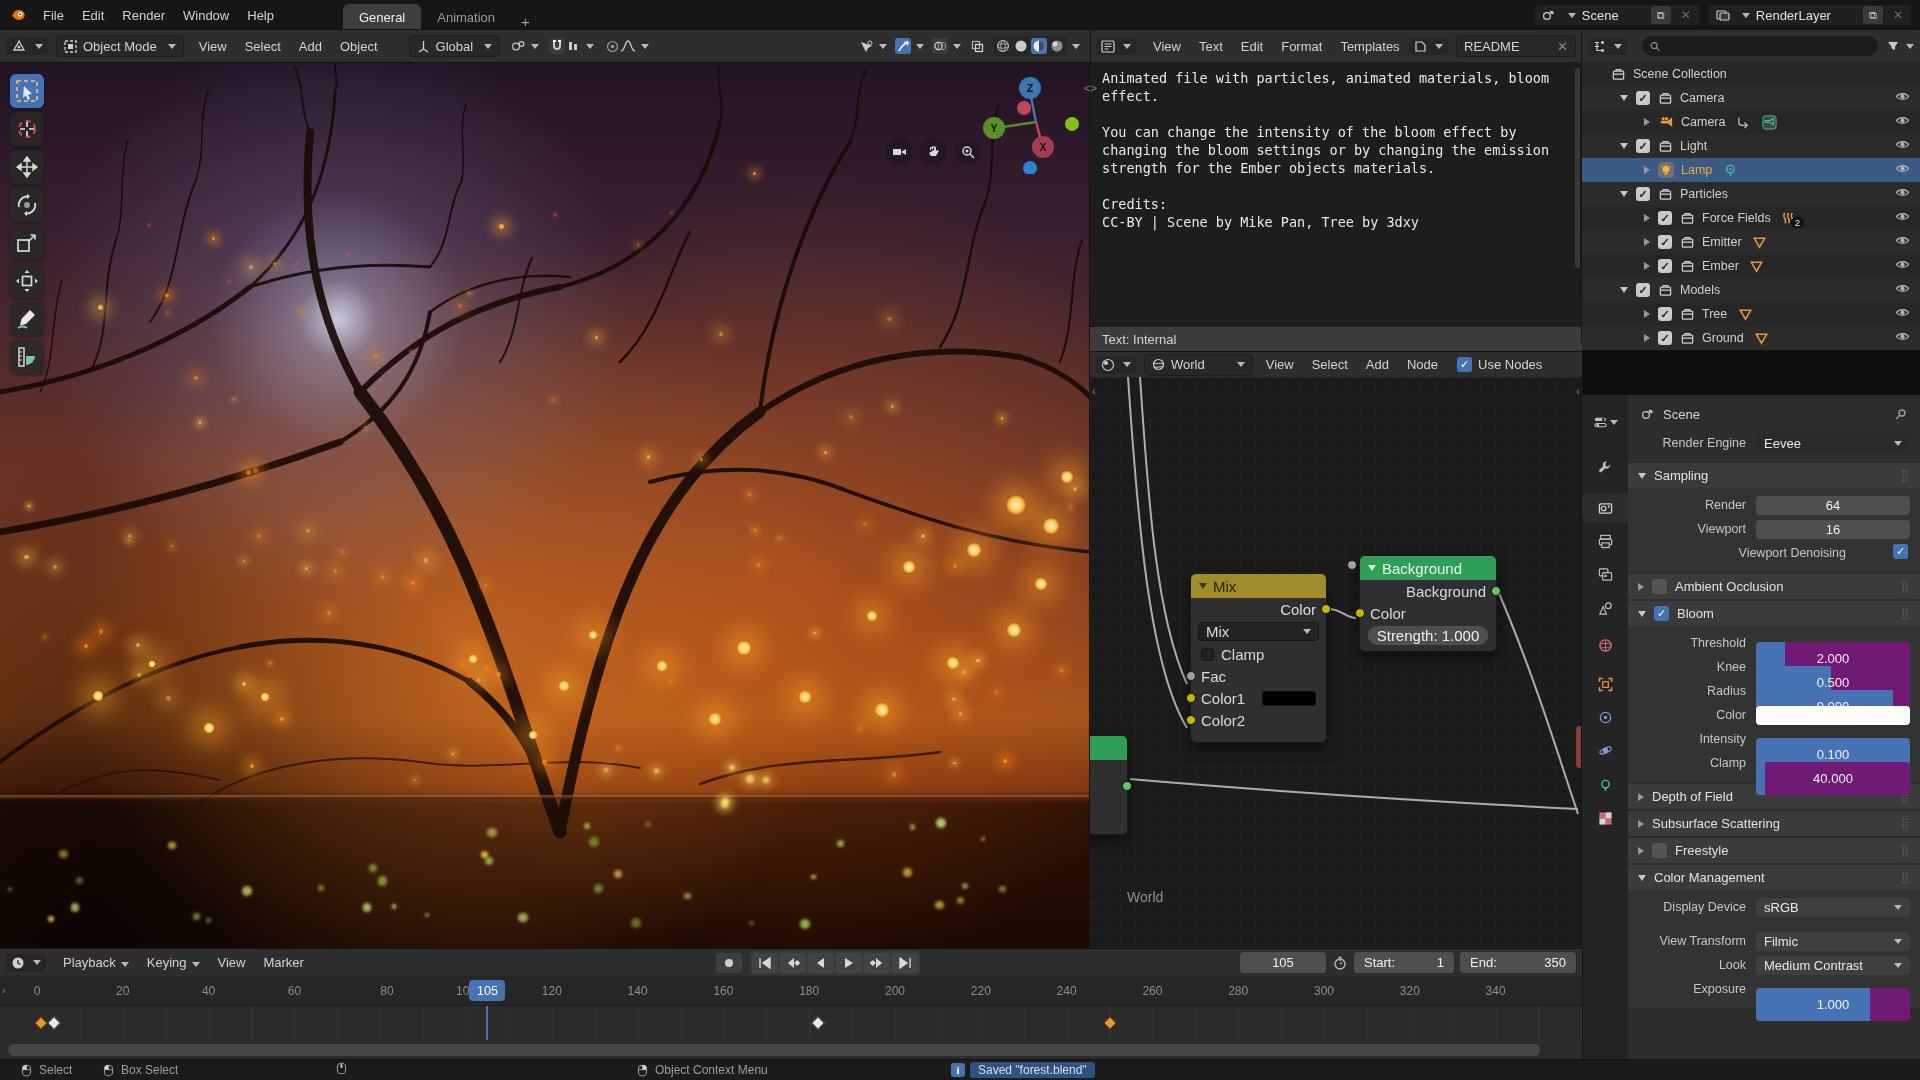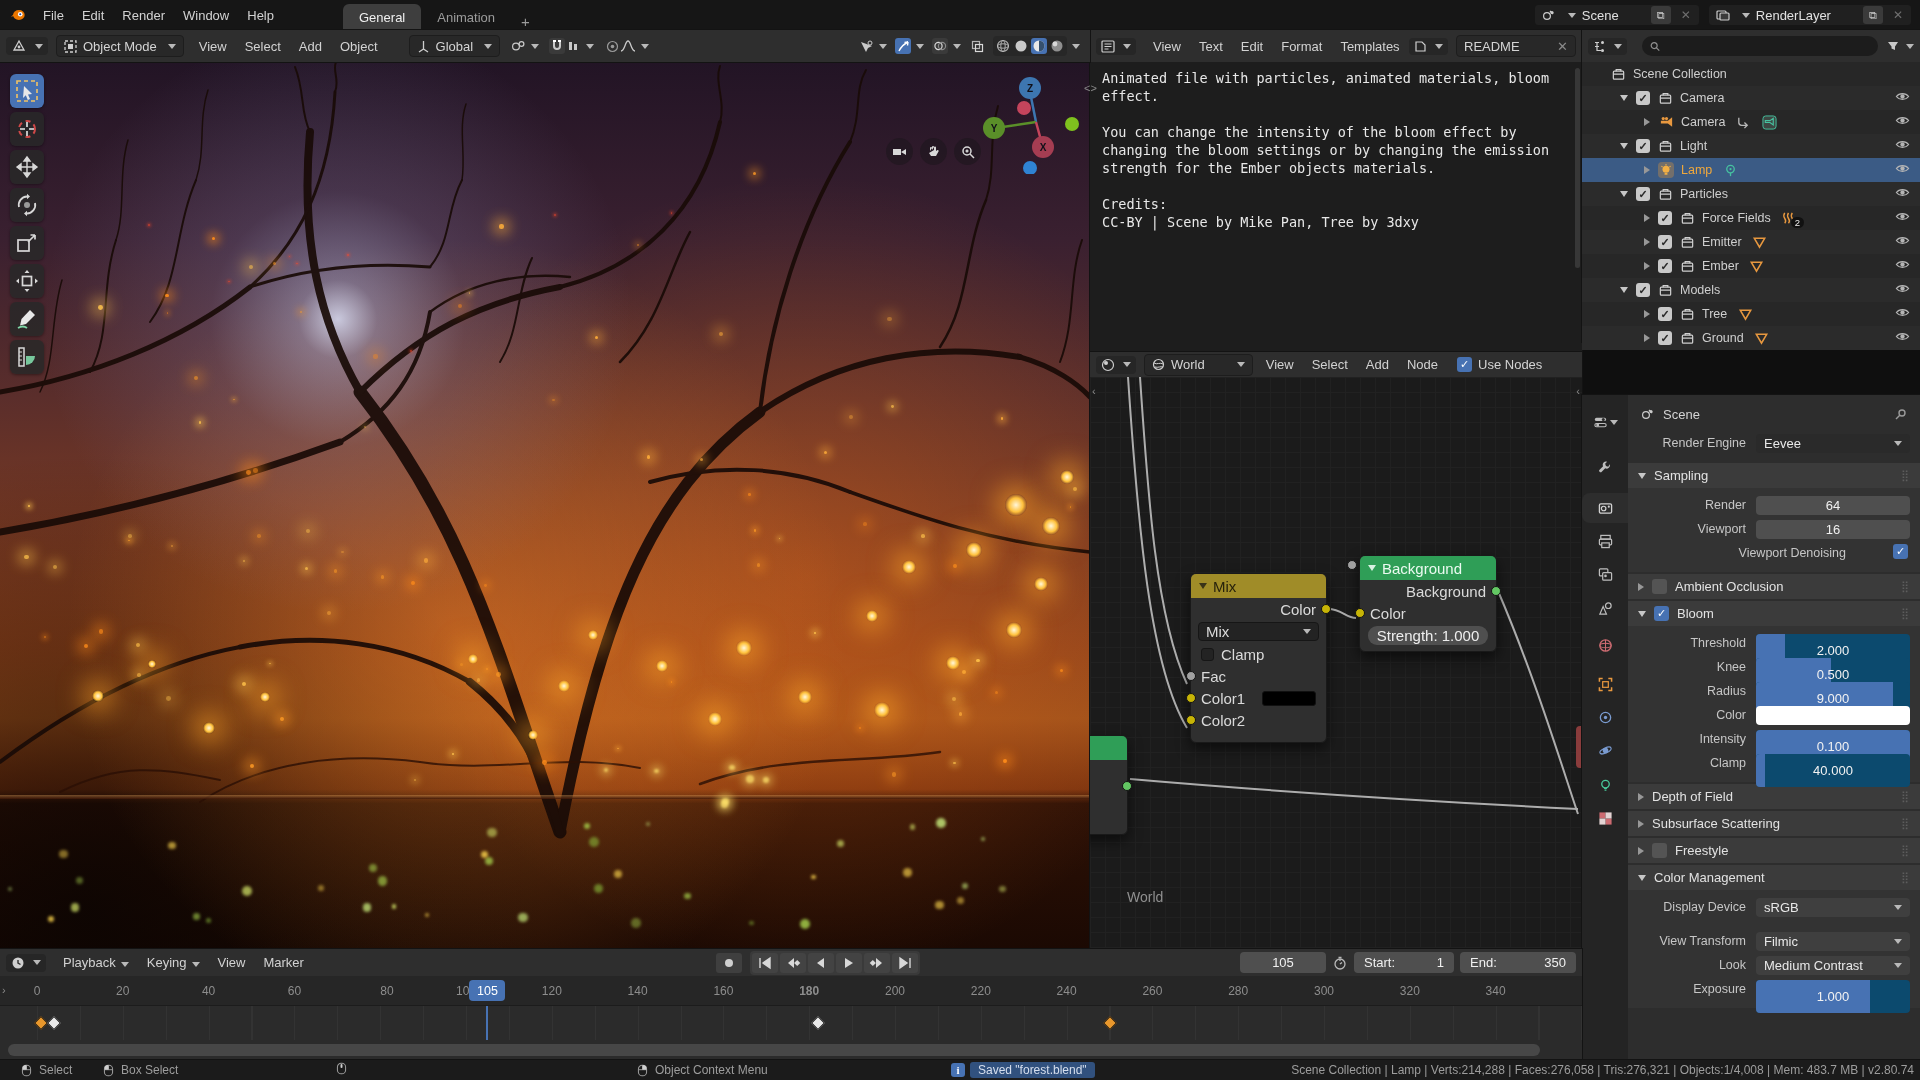--- a/index.html
+++ b/index.html
@@ -115,21 +115,21 @@
   #props-tabs { width:46px; height:665px; background:#242424; position:relative; flex:none; }
   .ptab { position:absolute; left:0; width:46px; height:30px; display:flex; align-items:center; justify-content:center; }
   .ptab.active { background:#2d2d2d; border-radius:8px 0 0 8px; }
   #props-content { flex:1; padding:6px 0; overflow:hidden; }
   .crumb { height:26px; display:flex; align-items:center; padding:0 12px; gap:7px; }
   .prow { height:22px; margin:2px 10px 2px 0; display:flex; align-items:center; }
   .plabel { width:128px; text-align:right; padding-right:10px; color:#c6c6c6; flex:none; font-size:12.5px; }
   .pwidget { flex:1; position:relative; height:19px; }
   .pfield { height:19px; background:#4f4f4f; border-radius:4px; display:flex; align-items:center;
     justify-content:center; color:#f0f0f0; }
-  .pslider { height:33px; background:#0c4a6e; border-radius:4px; overflow:hidden; position:relative; }
+  .pslider { height:33px; background:#701a75; border-radius:4px; overflow:hidden; position:relative;margin-top:8px; }
   .pslider .fill { position:absolute; left:0; top:0; bottom:0; background:#4772b3; }
   .pslider .pval { position:absolute; inset:0; display:flex; align-items:center; justify-content:center; color:#f2f2f2; }
   .pdrop { height:19px; background:#3f3f3f; border-radius:4px; display:flex; align-items:center;
     padding:0 8px; color:#e8e8e8; justify-content:space-between; }
   .pcolor { height:19px; border-radius:4px; }
   .check-blue { width:15px; height:15px; background:#4772b3; border-radius:3px; color:#fff;
     font-size:11px; line-height:15px; text-align:center; flex:none; }
   .check-empty { width:15px; height:15px; background:#545454; border-radius:3px; flex:none; }
   .panel { background:#333333; margin-bottom:2px; }
   .panel-header { height:25px; display:flex; align-items:center; gap:8px; padding:0 10px; background:#3b3b3b; color:#e2e2e2; }
@@ -643,20 +643,23 @@
 effect.
 
 You can change the intensity of the bloom effect by
 changing the bloom settings or by changing the emission
 strength for the Ember objects materials.
 
 Credits:
 CC-BY | Scene by Mike Pan, Tree by 3dxy</div>
   <div id="text-scroll"></div>
   <span class="corner-widget" style="left:-6px; top:52px">&lt;&gt;</span>
+  <div id="text-footer">
+    <span>Text: Internal</span>
+  </div>
 </div>
 
 <div id="node-editor" class="region">
   <div class="ed-header">
     <span class="ed-type">
       <svg width="14" height="14" viewBox="0 0 14 14">
             <circle cx="7" cy="7" r="5.5" fill="none" stroke="#cfcfcf" stroke-width="1.2"></circle>
             <circle cx="5" cy="5" r="2" fill="#cfcfcf"></circle>
           </svg>
       <span class="chev"></span>
@@ -1410,21 +1413,21 @@
 
   <span class="rlabel" style="left: 37px;">0</span>
         <span class="rlabel" style="left: 122.8px;">20</span>
         <span class="rlabel" style="left: 208.6px;">40</span>
         <span class="rlabel" style="left: 294.4px;">60</span>
         <span class="rlabel" style="left: 387px;">80</span>
         <span class="rlabel" style="left: 466px;">100</span>
         <span class="rlabel" style="left: 551.8px;">120</span>
         <span class="rlabel" style="left: 637.6px;">140</span>
         <span class="rlabel" style="left: 723.4px;">160</span>
-        <span class="rlabel" style="left: 809.2px; font-weight: bold;">180</span>
+        <span class="rlabel" style="left: 809.2px;">180</span>
         <span class="rlabel" style="left: 895px;">200</span>
         <span class="rlabel" style="left: 980.8px;">220</span>
         <span class="rlabel" style="left: 1066.6px;">240</span>
         <span class="rlabel" style="left: 1152.4px;">260</span>
         <span class="rlabel" style="left: 1238.2px;">280</span>
         <span class="rlabel" style="left: 1324px;">300</span>
         <span class="rlabel" style="left: 1409.8px;">320</span>
         <span class="rlabel" style="left: 1495.6px;">340</span>
         <div id="cf-badge" style="left: 487.45px;">
           <span>105</span>
@@ -1483,16 +1486,15 @@
           <span>Object Context Menu</span>
         </div>
       </div>
   <div id="saved-badge">
     <svg width="16" height="16" viewBox="0 0 16 16">
           <rect x="1" y="1" width="14" height="14" rx="3" fill="#4772b3"></rect>
           <text x="8" y="12" text-anchor="middle" font-size="11" font-weight="bold" fill="#fff" font-family="Liberation Serif,serif">i</text>
         </svg>
     <span class="bd">Saved "forest.blend"</span>
   </div>
-  <div id="stats">Scene Collection | Lamp | Verts:214,288 | Faces:276,058 | Tris:276,321 | Objects:1/4,008 | Mem: 483.7 MB | v2.80.74</div>
 </div>
 
 </div>
 
 </body></html>

